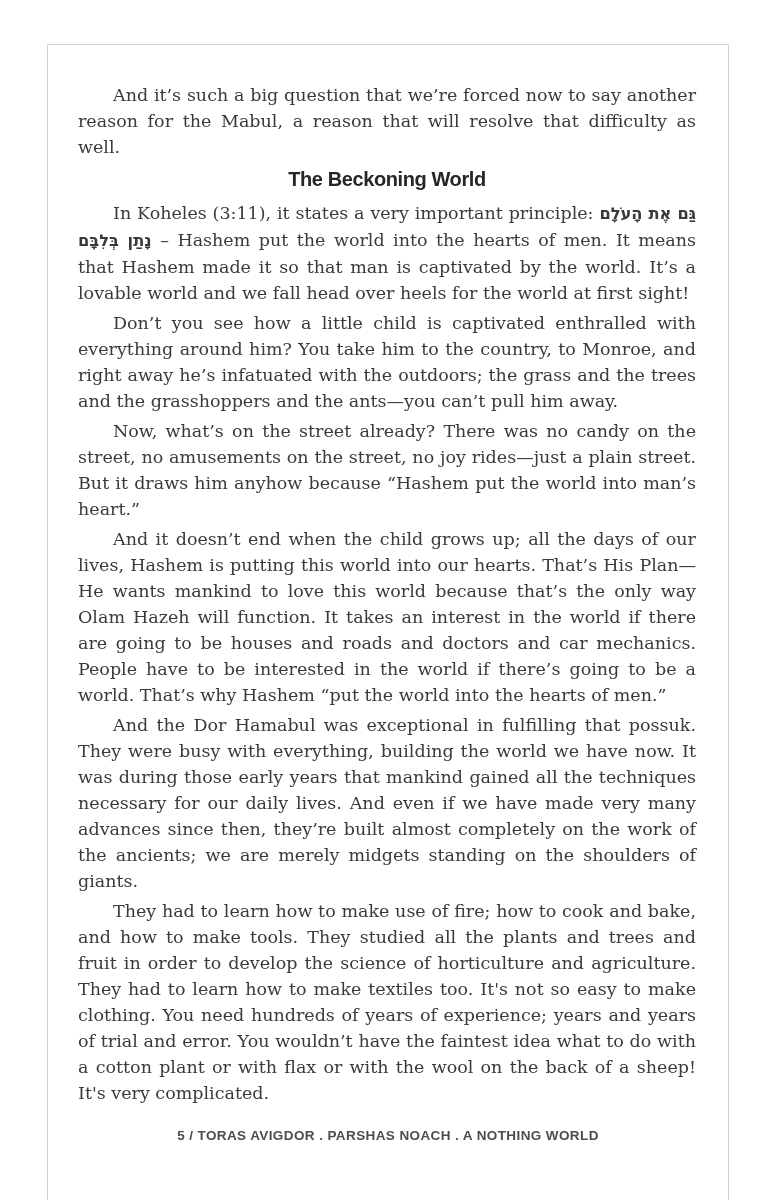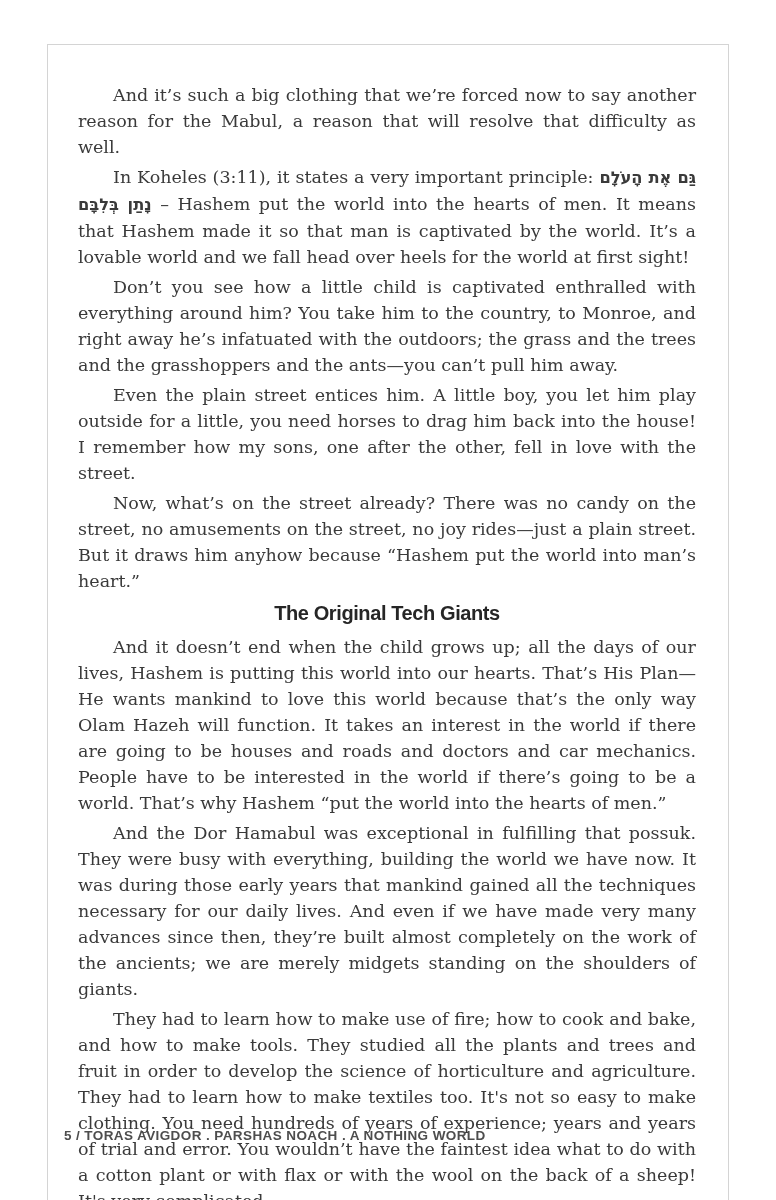--- a/index.html
+++ b/index.html
@@ -46,39 +46,38 @@
   }
   .heb {
     font-family: "DejaVu Sans", sans-serif;
     font-weight: 700;
     font-size: 0.93em;
     unicode-bidi: embed;
   }
   .footer {
     position: absolute;
     top: 1083px;
-    left: 16px;
+    left: 0;
     width: 100%;
-    text-align: left;
+    text-align: center;
     font-family: "Liberation Sans", sans-serif;
     font-weight: 700;
     font-size: 13.5px;
     letter-spacing: 0.4px;
     color: #4d4d4d;
   }
 </style>
 </head>
 <body>
 
 <div class="page">
   <div class="content">
-    <p><span>And it’s such a big clothing that we’re forced now to say another reason for the </span><span class="it">Mabul</span><span>, a reason that will resolve that difficulty as well.</span></p>
+    <p><span>And it’s such a big question that we’re forced now to say another reason for the </span><span class="it">Mabul</span><span>, a reason that will resolve that difficulty as well.</span></p>
+    <h2>The Beckoning World</h2>
     <p><span>In Koheles (3:11), it states a very important principle: </span><span class="heb" dir="rtl" lang="he">גַּם אֶת הָעֹלָם נָתַן בְּלִבָּם</span><span> – </span><span class="it">Hashem put the world into the hearts of men</span><span>. It means that Hashem made it so that man is captivated by the world. It’s a lovable world and we fall head over heels for the world at first sight!</span></p>
     <p><span>Don’t you see how a little child is captivated enthralled with everything around him? You take him to the country, to Monroe, and right away he’s infatuated with the outdoors; the grass and the trees and the grasshoppers and the ants—you can’t pull him away.</span></p>
-    <p><span>Even the plain street entices him. A little boy, you let him play outside for a little, you need horses to drag him back into the house! I remember how my sons, one after the other, fell in love with the street.</span></p>
     <p><span>Now, what’s on the street already? There was no candy on the street, no amusements on the street, no joy rides—just a plain street. But it draws him anyhow because “Hashem put the world into man’s heart.”</span></p>
-    <h2>The Original Tech Giants</h2>
     <p><span>And it doesn’t end when the child grows up; all the days of our lives, Hashem is putting this world into our hearts. That’s His Plan—He wants mankind to love this world because that’s the only way Olam Hazeh will function. It takes an interest in the world if there are going to be houses and roads and doctors and car mechanics. People have to be interested in the world if there’s going to be a world. That’s why Hashem “put the world into the hearts of men.”</span></p>
     <p><span>And the </span><span class="it">Dor Hamabul</span><span> was exceptional in fulfilling that </span><span class="it">possuk</span><span>. They were busy with everything, building the world we have now. It was during those early years that mankind gained all the techniques necessary for our daily lives. And even if we have made very many advances since then, they’re built almost completely on the work of the ancients; we are merely midgets standing on the shoulders of giants.</span></p>
     <p><span>They had to learn how to make use of fire; how to cook and bake, and how to make tools. They studied all the plants and trees and fruit in order to develop the science of horticulture and agriculture. They had to learn how to make textiles too. It's not so easy to make clothing. You need hundreds of years of experience; years and years of trial and error. You wouldn’t have the faintest idea what to do with a cotton plant or with flax or with the wool on the back of a sheep! It's very complicated.</span></p>
   </div>
   <div class="footer">5 / TORAS AVIGDOR . PARSHAS NOACH . A NOTHING WORLD</div>
 </div>
 
 </body></html>

